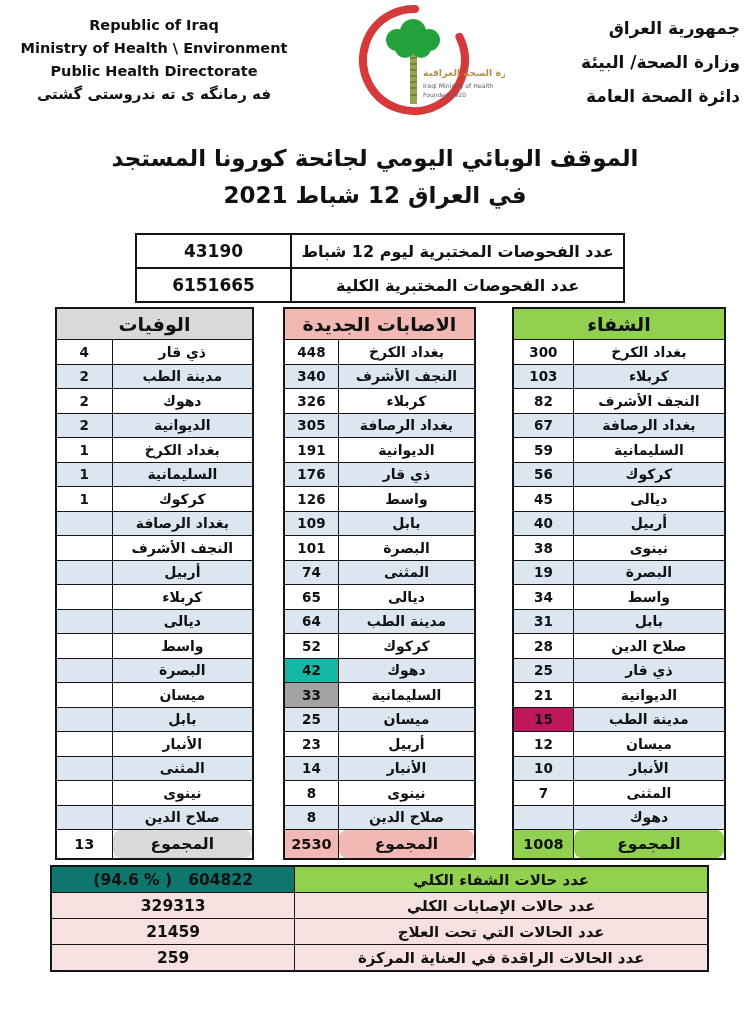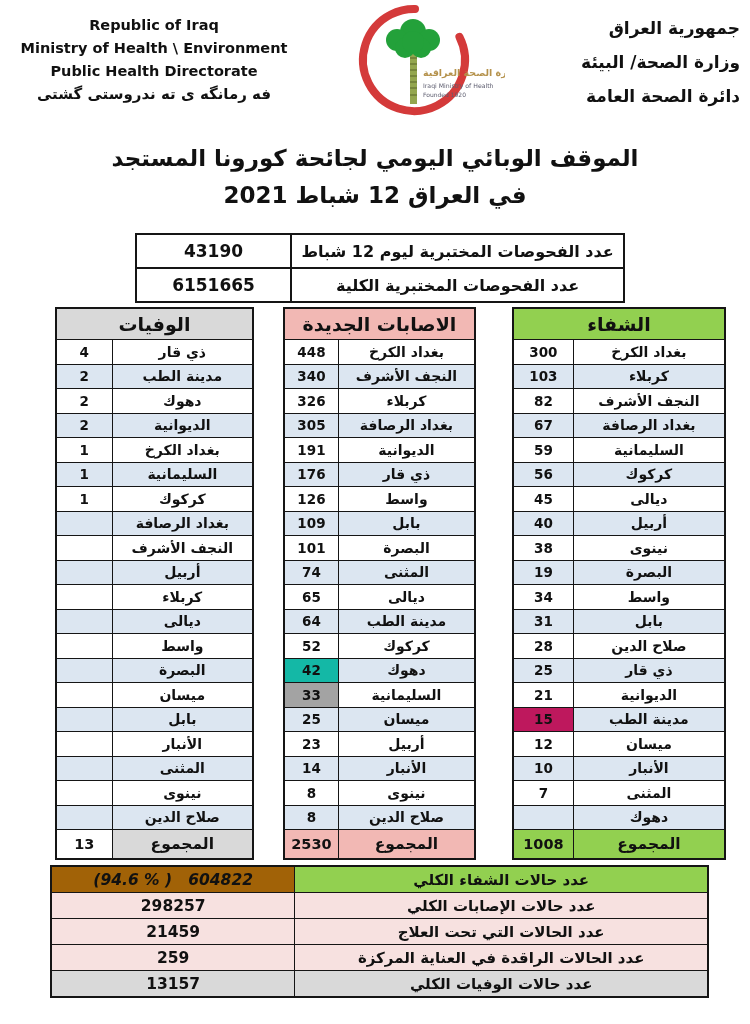--- a/index.html
+++ b/index.html
@@ -27,21 +27,21 @@
   .gov{top:307px;border:2px solid #151515;background:#fff;}
   .gov-deaths{left:55px;width:195px;}
   .gov-infections{left:283px;width:189px;}
   .gov-recoveries{left:512px;width:210px;}
   .gt-head{height:30px;display:flex;align-items:center;justify-content:center;font-weight:bold;font-size:19px;border-bottom:1.5px solid #151515;direction:rtl;}
   .gt-row{display:flex;height:23.5px;border-bottom:1.5px solid #151515;}
   .gt-row:last-child{border-bottom:none;}
   .gt-num{width:28%;border-right:1.5px solid #151515;display:flex;align-items:center;justify-content:center;font-weight:bold;font-size:13.5px;}
   .gt-name{flex:1;direction:rtl;display:flex;align-items:center;justify-content:center;font-weight:bold;font-size:14px;}
   .gt-total{height:28px;}
-  .gt-total .gt-name{font-size:15.5px;}
+  .gt-total .gt-name{font-size:15.5px;border-radius:8px;}
   .gt-total .gt-num{font-size:14.5px;}
 
   
   .summary{left:50px;top:865px;width:655px;border:2px solid #151515;}
   .s-row{display:flex;height:25px;border-bottom:1.5px solid #151515;}
   .s-row:last-child{border-bottom:none;}
   .s-val{width:37%;border-right:1.5px solid #151515;display:flex;align-items:center;justify-content:center;font-weight:bold;font-size:15.5px;direction:ltr;white-space:pre;}
   .s-label{flex:1;direction:rtl;display:flex;align-items:center;justify-content:center;font-weight:bold;font-size:15px;}
 </style>
 </head>
@@ -354,32 +354,28 @@
       <div class="gt-name" style="background: rgb(220, 230, 241);">دهوك</div>
     </div>
     <div class="gt-row gt-total">
       <div class="gt-num" style="background: rgb(146, 208, 80);">1008</div>
       <div class="gt-name" style="background: rgb(146, 208, 80);">المجموع</div>
     </div>
   </div>
 
 <div class="abs summary">
     <div class="s-row">
-      <div class="s-val" style="background: #a16207; font-style: italic;">(94.6 % )&nbsp;&nbsp;&nbsp;604822</div>
+      <div class="s-val" style="background: #0f766e;">(94.6 % )&nbsp;&nbsp;&nbsp;604822</div>
       <div class="s-label" style="background: rgb(146, 208, 80);">عدد حالات الشفاء الكلي</div>
     </div>
     <div class="s-row">
-      <div class="s-val" style="background: rgb(247, 225, 224);">298257</div>
+      <div class="s-val" style="background: rgb(247, 225, 224);">329313</div>
       <div class="s-label" style="background: rgb(247, 225, 224);">عدد حالات الإصابات الكلي</div>
     </div>
     <div class="s-row">
       <div class="s-val" style="background: rgb(247, 225, 224);">21459</div>
       <div class="s-label" style="background: rgb(247, 225, 224);">عدد الحالات التي تحت العلاج</div>
     </div>
     <div class="s-row">
       <div class="s-val" style="background: rgb(247, 225, 224);">259</div>
       <div class="s-label" style="background: rgb(247, 225, 224);">عدد الحالات الراقدة في العناية المركزة</div>
     </div>
-    <div class="s-row">
-      <div class="s-val" style="background: rgb(217, 217, 217);">13157</div>
-      <div class="s-label" style="background: rgb(217, 217, 217);">عدد حالات الوفيات الكلي</div>
-    </div>
   </div>
 
 </body></html>

